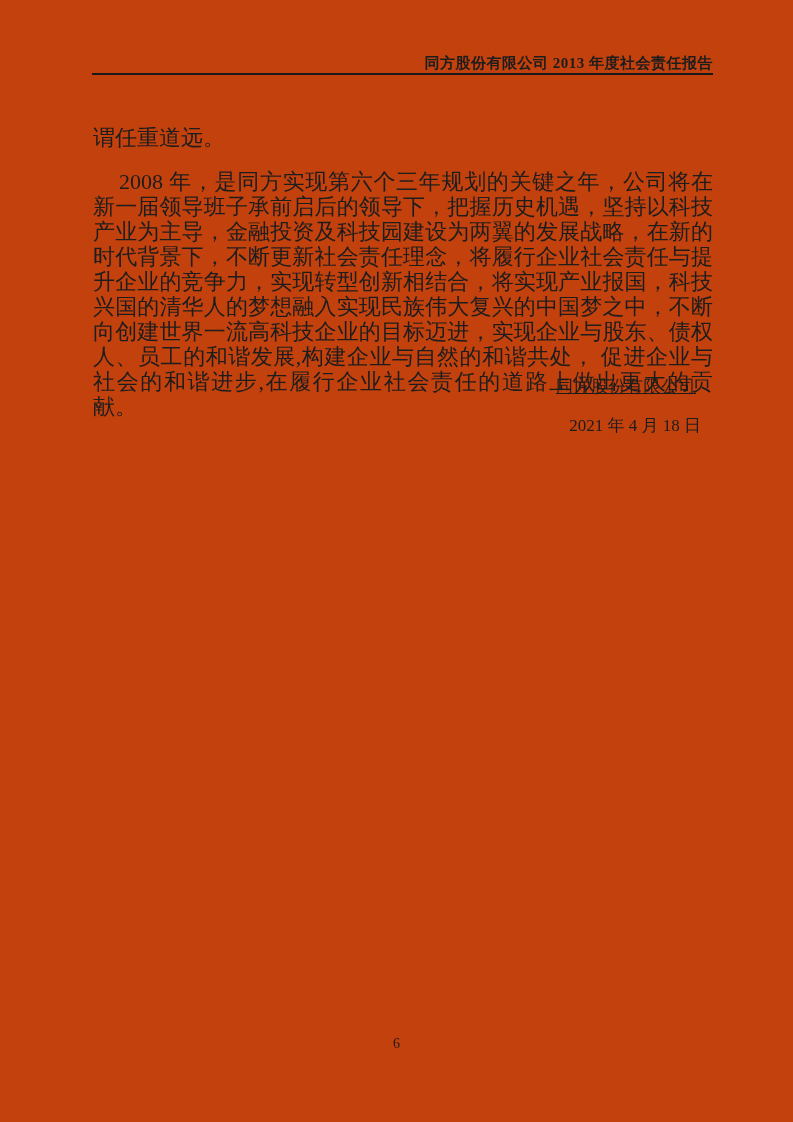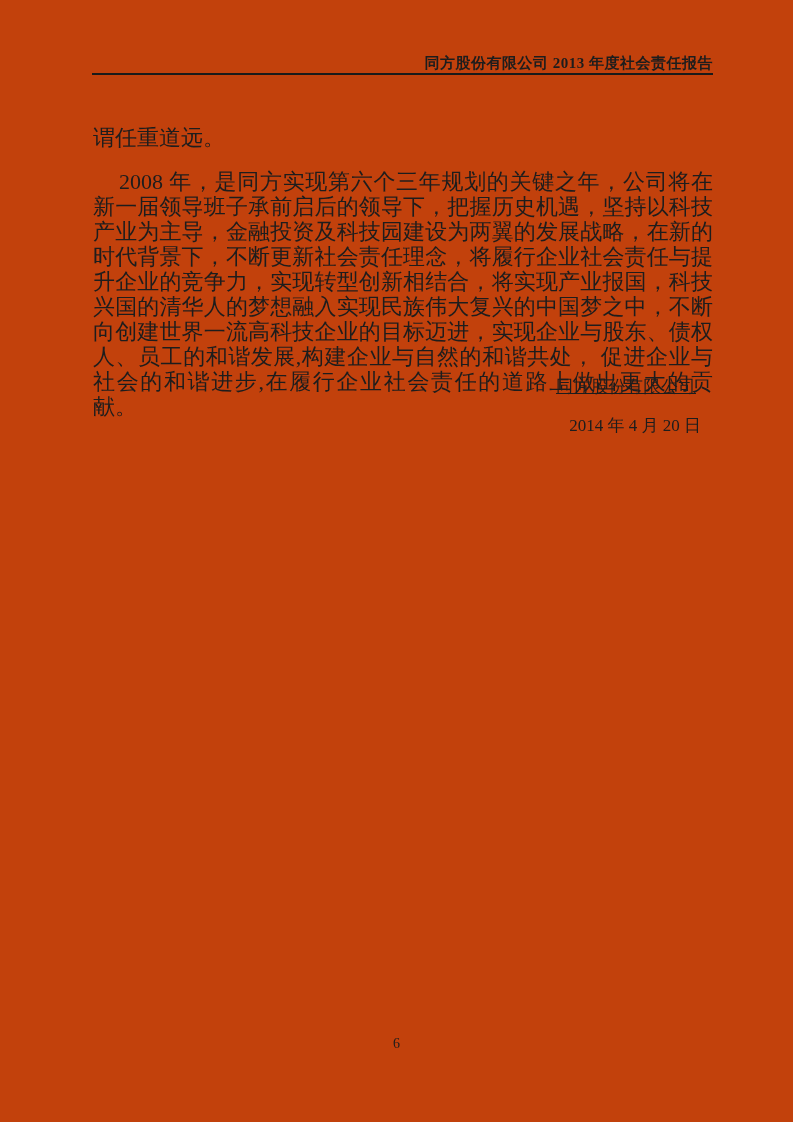--- a/index.html
+++ b/index.html
@@ -85,17 +85,17 @@
 
   <div class="header-rule"></div>
 
   <div class="body-block">
     <p class="para">谓任重道远。</p>
     <p class="para indented">2008 年，是同方实现第六个三年规划的关键之年，公司将在新一届领导班子承前启后的领导下，把握历史机遇，坚持以科技产业为主导，金融投资及科技园建设为两翼的发展战略，在新的时代背景下，不断更新社会责任理念，将履行企业社会责任与提升企业的竞争力，实现转型创新相结合，将实现产业报国，科技兴国的清华人的梦想融入实现民族伟大复兴的中国梦之中，不断向创建世界一流高科技企业的目标迈进，实现企业与股东、债权人、员工的和谐发展,构建企业与自然的和谐共处， 促进企业与社会的和谐进步,在履行企业社会责任的道路上做出更大的贡献。</p>
   </div>
 
   <div class="signature-company">同方股份有限公司</div>
 
-  <div class="signature-date">2014 年 4 月 20 日</div>
+  <div class="signature-date">2021 年 4 月 18 日</div>
 
   <div class="page-number">6</div>
 
 </div>
 
 </body></html>

